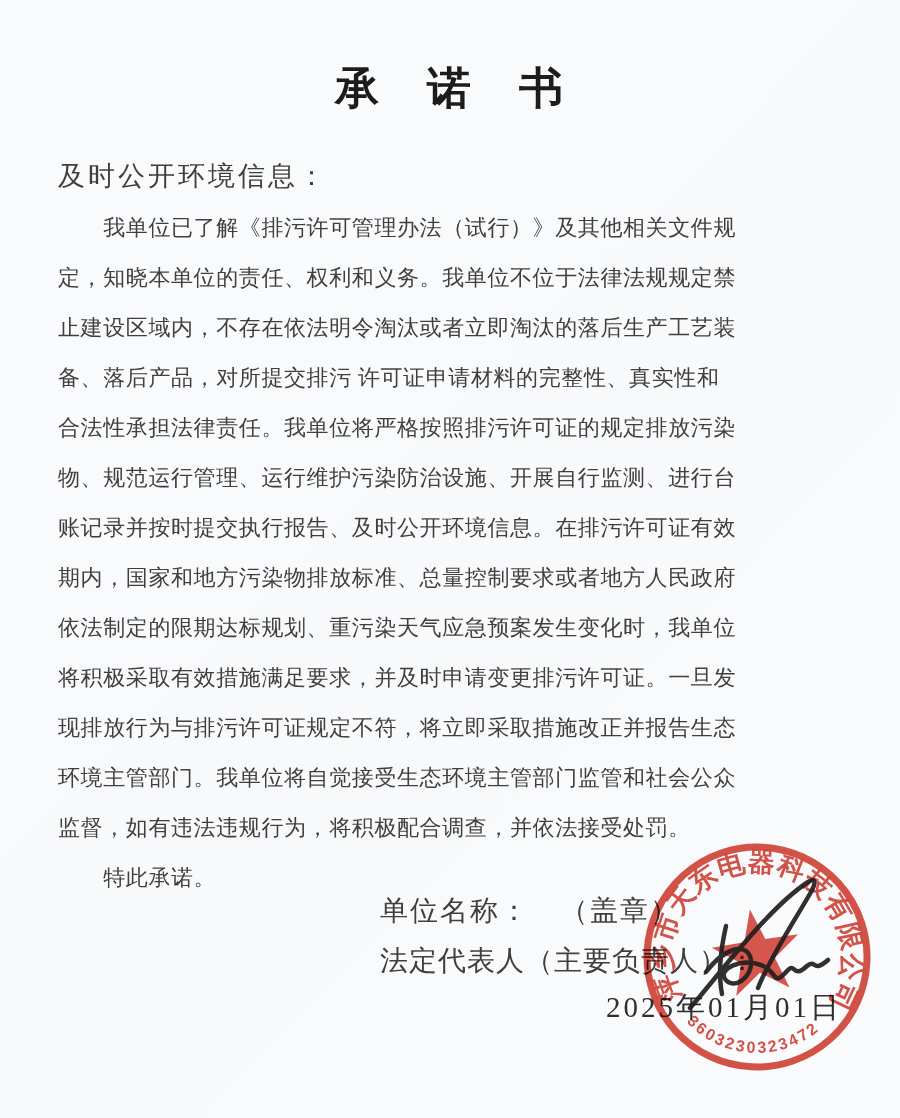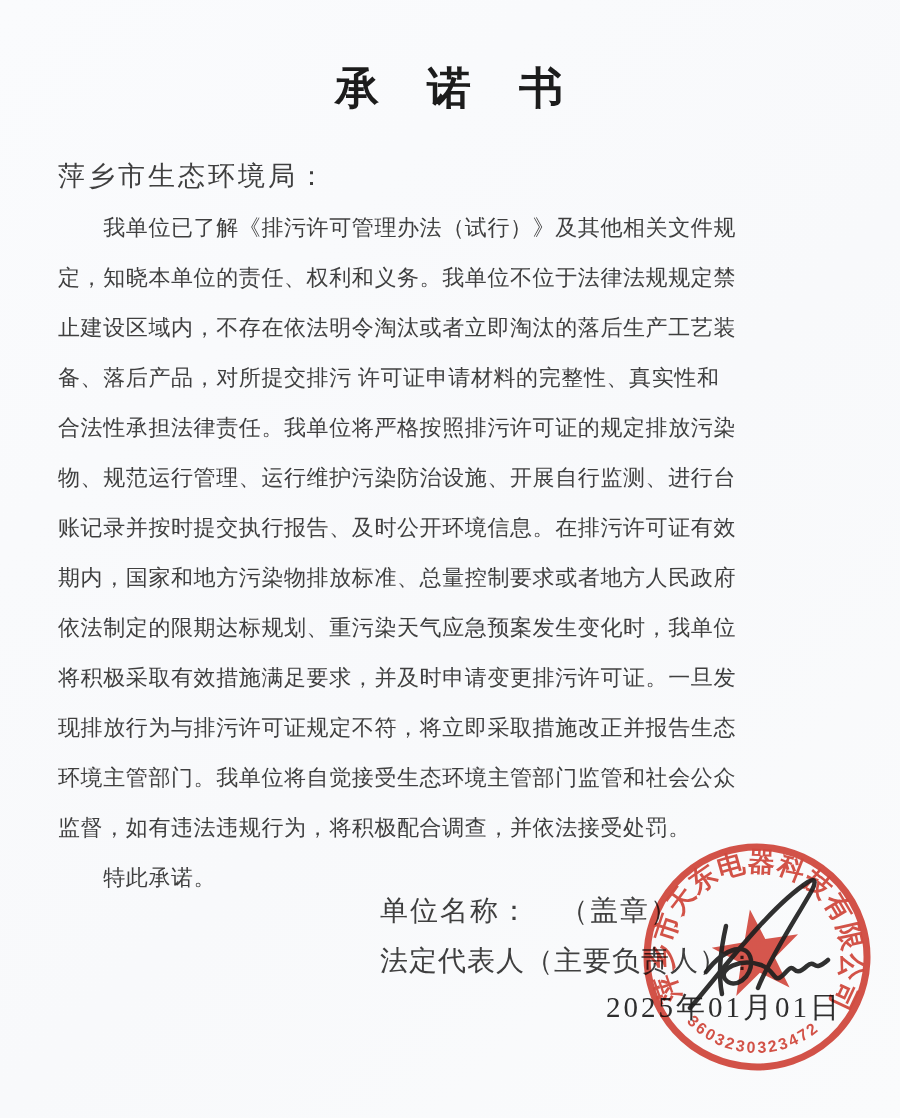--- a/index.html
+++ b/index.html
@@ -78,21 +78,21 @@
     width: 220px; height: 170px;
   }
 </style>
 </head>
 <body>
 
 <div class="page">
 
   <h1 class="doc-title">承　诺　书</h1>
 
-  <div class="salutation">萍乡市生态环境局：</div>
+  <div class="salutation">及时公开环境信息：</div>
 
   <div class="body-text">　　我单位已了解《排污许可管理办法（试行）》及其他相关文件规
 定，知晓本单位的责任、权利和义务。我单位不位于法律法规规定禁
 止建设区域内，不存在依法明令淘汰或者立即淘汰的落后生产工艺装
 备、落后产品，对所提交排污 许可证申请材料的完整性、真实性和
 合法性承担法律责任。我单位将严格按照排污许可证的规定排放污染
 物、规范运行管理、运行维护污染防治设施、开展自行监测、进行台
 账记录并按时提交执行报告、及时公开环境信息。在排污许可证有效
 期内，国家和地方污染物排放标准、总量控制要求或者地方人民政府
 依法制定的限期达标规划、重污染天气应急预案发生变化时，我单位

